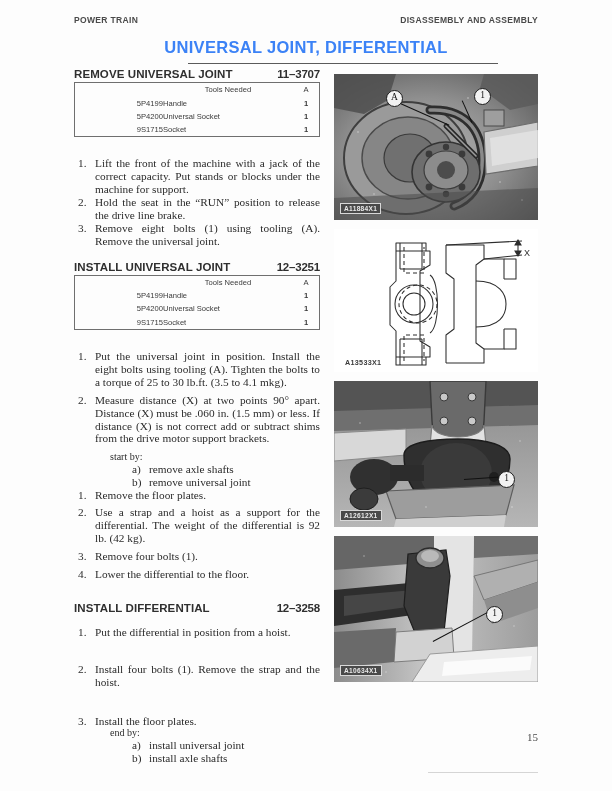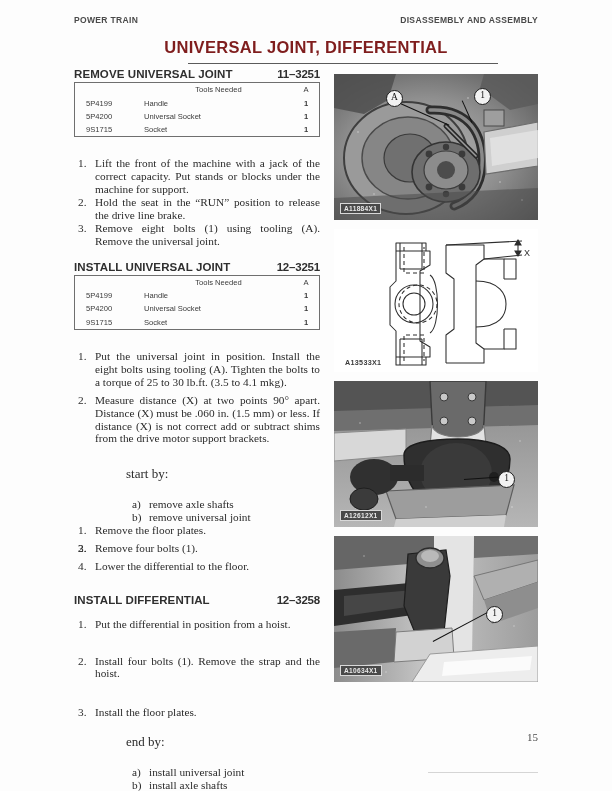--- a/index.html
+++ b/index.html
@@ -40,21 +40,21 @@
   .doc-title {
     position: absolute;
     top: 38px;
     left: 0;
     right: 0;
     text-align: center;
     font-family: "Liberation Sans", sans-serif;
     font-size: 16.5px;
     font-weight: bold;
     letter-spacing: 0.3px;
-    color: #7f1d1d;
+    color: #3b82f6;
   }
   .title-rule {
     position: absolute;
     top: 63px;
     left: 188px;
     width: 310px;
     height: 1px;
     background: #5a5a5a;
   }
 
@@ -90,21 +90,21 @@
   .tools {
     border: 1px solid #6f6f6f;
     width: 100%;
     border-collapse: collapse;
     font-family: "Liberation Sans", sans-serif;
     font-size: 7.6px;
     color: #3a3a3a;
     margin-bottom: 20px;
   }
   .tools td { padding: 2.6px 0 2.6px 0; line-height: 1.05; }
-  .tools .c-pn   { width: 58px; padding-left: 11px; }
+  .tools .c-pn   { width: 58px; padding-left: 30px; text-align: right; }
   .tools .c-desc { }
   .tools .c-qty  { width: 26px; text-align: center; font-weight: bold; }
   .tools .hdr td { padding-top: 3px; padding-bottom: 3px; }
   .tools .hdr .c-title {
     text-align: center;
     padding-left: 0;
   }
   .tools .hdr .c-a { text-align: center; }
 
   
@@ -123,24 +123,24 @@
   }
   ol.steps > li .num {
     position: absolute;
     left: 4px;
     top: 0;
     width: 16px;
     text-align: left;
   }
 
   .subnote {
-    font-size: 13px;
+    font-size: 10px;
     line-height: 1.142;
     padding-left: 36px;
-    margin: 16px;
+    margin: 0;
   }
   ul.alpha {
     list-style: none;
     margin: 0;
     padding: 0 0 0 58px;
     font-size: 11.3px;
     line-height: 1.142;
   }
   ul.alpha li { position: relative; padding-left: 17px; }
   ul.alpha li .alab { position: absolute; left: 0; top: 0; }
@@ -228,21 +228,21 @@
     <span>DISASSEMBLY AND ASSEMBLY</span>
   </div>
 
   <div class="doc-title">UNIVERSAL JOINT, DIFFERENTIAL</div>
   <div class="title-rule"></div>
 
   <div class="col-left">
 
     <div class="sec-head">
       <span>REMOVE UNIVERSAL JOINT</span>
-      <span class="code">11–3251</span>
+      <span class="code">11–3707</span>
     </div>
 
     <table class="tools">
       <tbody>
           <tr class="hdr">
         <td class="c-pn"></td>
         <td class="c-title">Tools Needed</td>
         <td class="c-a">A</td>
       </tr>
       <tr>
@@ -336,20 +336,21 @@
       </li>
     </ul>
 
     <ol class="steps">
       <li>
         <span class="num">1.</span>
         <span>Remove the floor plates.</span>
       </li>
       <li style="margin-top:5px">
         <span class="num">2.</span>
+        <span>Use a strap and a hoist as a support for the differential. The weight of the differential is 92 lb. (42 kg).</span>
       </li>
       <li style="margin-top:5px">
         <span class="num">3.</span>
         <span>Remove four bolts (1).</span>
       </li>
       <li style="margin-top:5px">
         <span class="num">4.</span>
         <span>Lower the differential to the floor.</span>
       </li>
     </ol>

